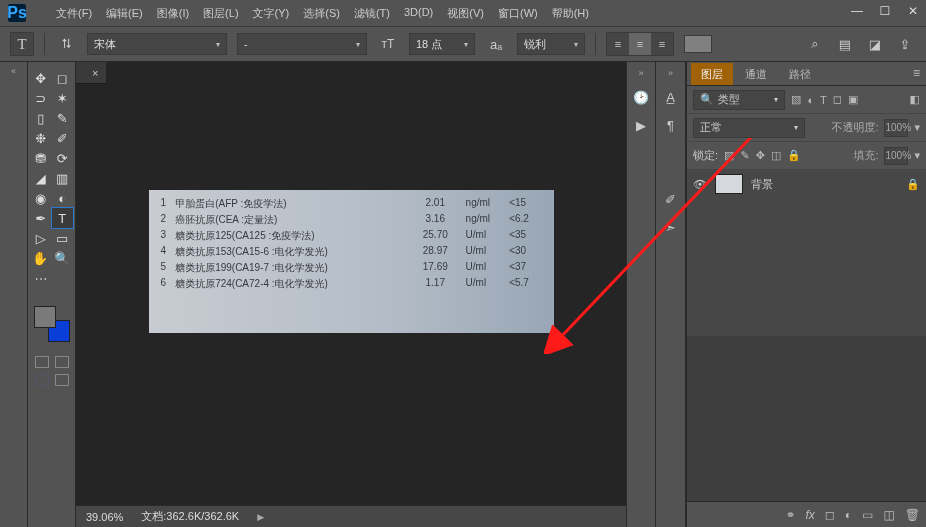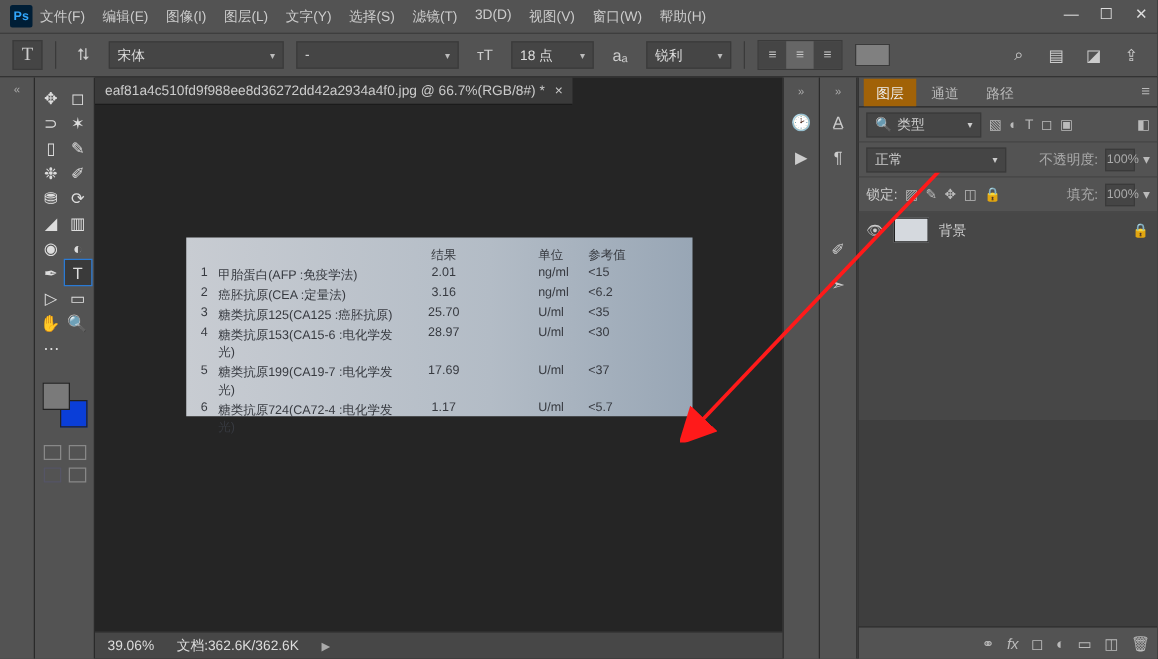--- a/index.html
+++ b/index.html
@@ -1,19 +1,19 @@
 <!DOCTYPE html>
 <html><head>
 <meta charset="utf-8">
 <style>
 *{margin:0;padding:0;box-sizing:border-box;font-family:"Microsoft YaHei",sans-serif;user-select:none}
 body{width:926px;height:527px;background:#535353;color:#ccc;font-size:11px;overflow:hidden;position:relative}
 .titlebar{height:26px;background:#535353;display:flex;align-items:center;padding:0 8px;position:relative}
-.ps-logo{width:18px;height:18px;background:#001e36;color:#31a8ff;display:flex;align-items:center;justify-content:center;font-weight:bold;font-size:10px;border-radius:2px}
-.menus{display:flex;gap:2px;margin-left:0}
+.ps-logo{width:18px;height:18px;background:#001e36;color:#31a8ff;display:flex;align-items:center;justify-content:center;font-weight:bold;font-size:16px;border-radius:2px}
+.menus{display:flex;gap:2px;margin-left:24px}
 .menu-item{padding:4px 6px;cursor:default}
 .win-controls{position:absolute;right:6px;top:4px;display:flex;gap:14px}
 .win-btn{width:14px;height:14px;display:flex;align-items:center;justify-content:center;font-size:12px;color:#ddd}
 .optbar{height:36px;background:#535353;display:flex;align-items:center;padding:0 10px;gap:10px;border-top:1px solid #383838;border-bottom:1px solid #2a2a2a}
 .opt-T{width:24px;height:24px;display:flex;align-items:center;justify-content:center;font-family:serif;font-size:15px;border:1px solid #3a3a3a;background:#454545}
 .opt-sep{width:1px;height:22px;background:#3a3a3a}
 .sel{height:22px;background:#454545;border:1px solid #3a3a3a;display:flex;align-items:center;padding:0 6px;gap:0;color:#ddd}
 .sel .caret{font-size:8px;color:#bbb;margin-left:auto}
 .ic-btn{width:22px;height:22px;display:flex;align-items:center;justify-content:center;font-size:13px;color:#ccc}
 .alignbtns{display:flex;border:1px solid #3a3a3a}
@@ -188,54 +188,45 @@
         <div class="mini"></div>
       </div>
     <div class="mini-row" style="margin-top:6px">
         <div class="mini" style="border-color:#556"></div>
         <div class="mini"></div>
       </div>
   </div>
 
   <div class="center">
     <div class="doctab">
-      <span>eaf81a4c510fd9f988ee8d36272dd42a2934a4f0.jpg @ 66.7%(RGB/8#) *</span>
       <span class="close">×</span>
     </div>
     <div class="canvas">
       <div class="doc">
         <table>
           <tbody>
-              <tr>
-            <th style="width:14px"></th>
-            <th style="width:155px"><span style="visibility:hidden">检验项目</span></th>
-            <th class="num" style="width:55px">结果</th>
-            <th style="width:46px"></th>
-            <th style="width:40px">单位</th>
-            <th>参考值</th>
-          </tr>
           <tr>
                 <td>1</td>
                 <td>甲胎蛋白(AFP  :免疫学法)</td>
                 <td class="num">2.01</td>
                 <td></td>
                 <td>ng/ml</td>
                 <td>&lt;15</td>
               </tr>
           <tr>
                 <td>2</td>
                 <td>癌胚抗原(CEA  :定量法)</td>
                 <td class="num">3.16</td>
                 <td></td>
                 <td>ng/ml</td>
                 <td>&lt;6.2</td>
               </tr>
           <tr>
                 <td>3</td>
-                <td>糖类抗原125(CA125  :癌胚抗原)</td>
+                <td>糖类抗原125(CA125  :免疫学法)</td>
                 <td class="num">25.70</td>
                 <td></td>
                 <td>U/ml</td>
                 <td>&lt;35</td>
               </tr>
           <tr>
                 <td>4</td>
                 <td>糖类抗原153(CA15-6  :电化学发光)</td>
                 <td class="num">28.97</td>
                 <td></td>

